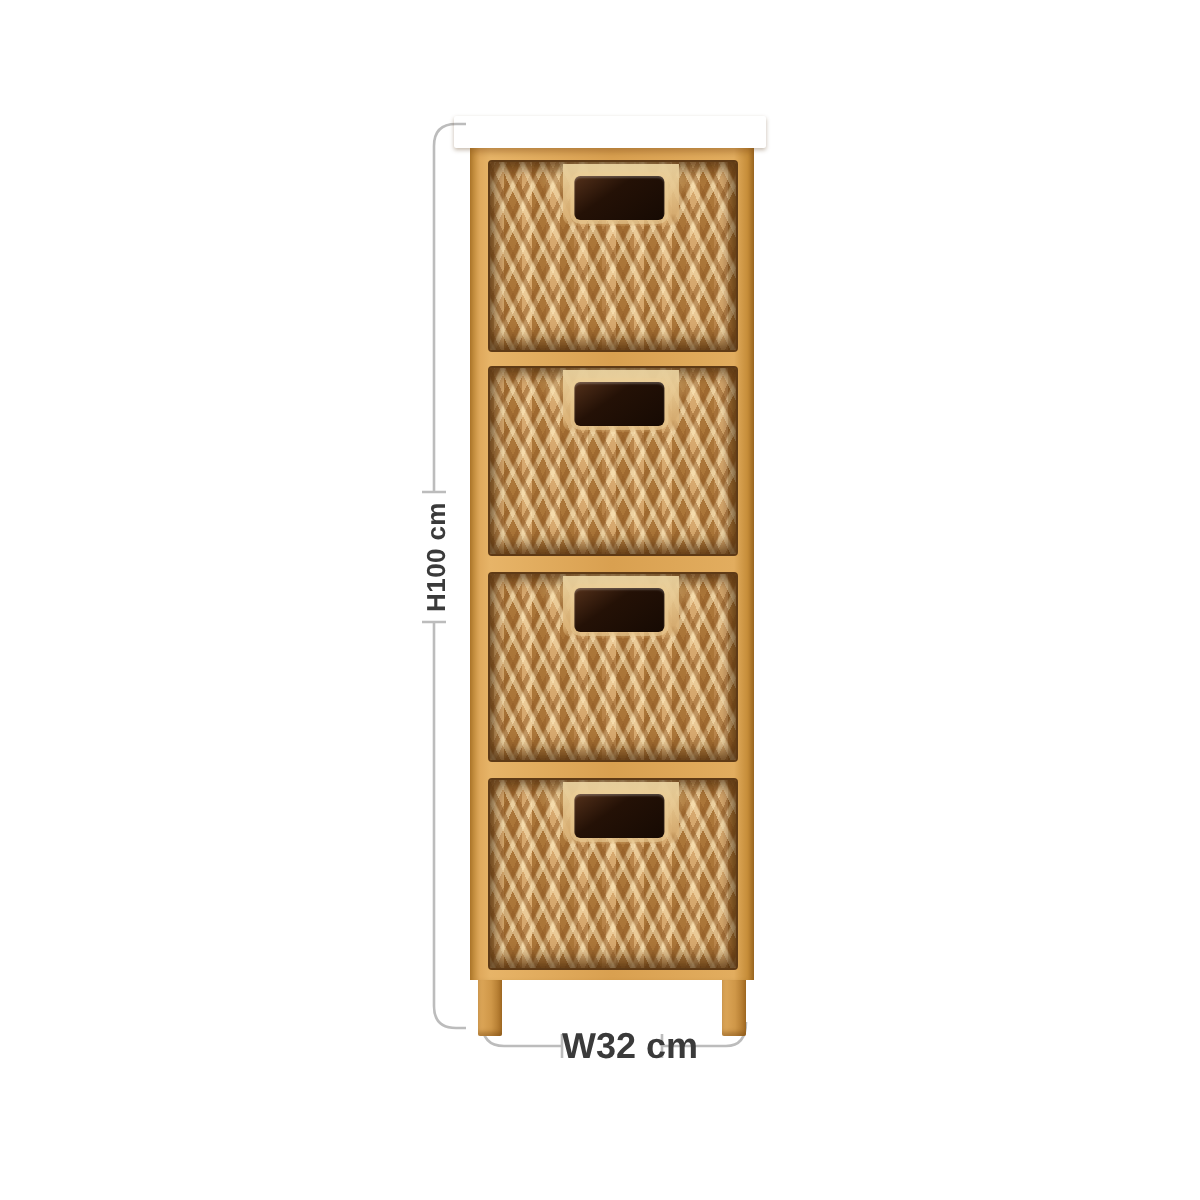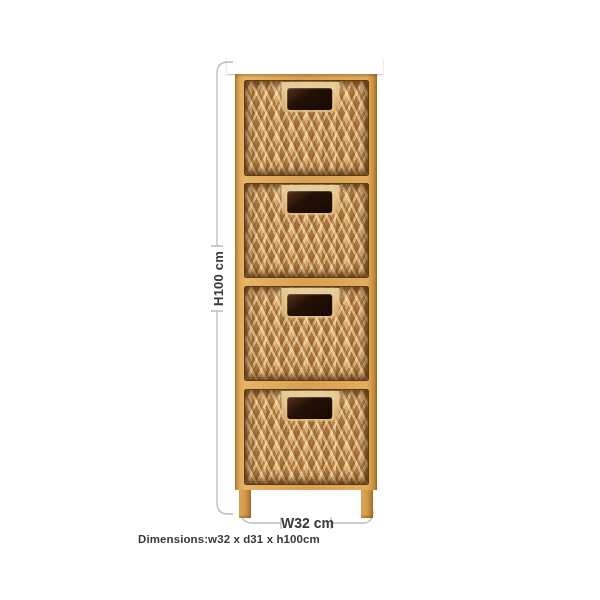--- a/index.html
+++ b/index.html
@@ -16,21 +16,21 @@
   .dim-svg path{fill:none;stroke:var(--line,#bcbcbc);stroke-width:1.3;stroke-linecap:butt;}
 
   
   .h-label{
     position:absolute;left:183px;top:271px;width:70px;height:15px;line-height:15px;
     text-align:center;font-size:13px;font-weight:600;color:var(--text,#3a3a3a);
     transform:rotate(-90deg);letter-spacing:.2px;white-space:nowrap;
   }
   .w-label{
     position:absolute;left:281px;top:515px;width:50px;height:16px;line-height:16px;
-    text-align:center;font-size:14px;font-weight:600;color:var(--text,#3a3a3a);
+    text-align:center;font-size:18px;font-weight:600;color:var(--text,#3a3a3a);
     white-space:nowrap;
   }
   .dims-caption{
     position:absolute;left:138px;top:533px;font-size:11.5px;font-weight:700;
     color:var(--text,#3a3a3a);letter-spacing:.1px;white-space:nowrap;
   }
 
   
   .cabinet{position:absolute;left:227px;top:58px;width:156px;height:460px;}
   .top-board{
@@ -115,15 +115,14 @@
         <div class="handle-patch"></div>
         <div class="handle"></div>
       </div>
     </div>
     <div class="leg leg-left"></div>
     <div class="leg leg-right"></div>
   </div>
 
   <div class="h-label">H100 cm</div>
   <div class="w-label">W32 cm</div>
-  <div class="dims-caption">Dimensions:w32 x d31 x h100cm</div>
 
 </div>
 
 </body></html>

